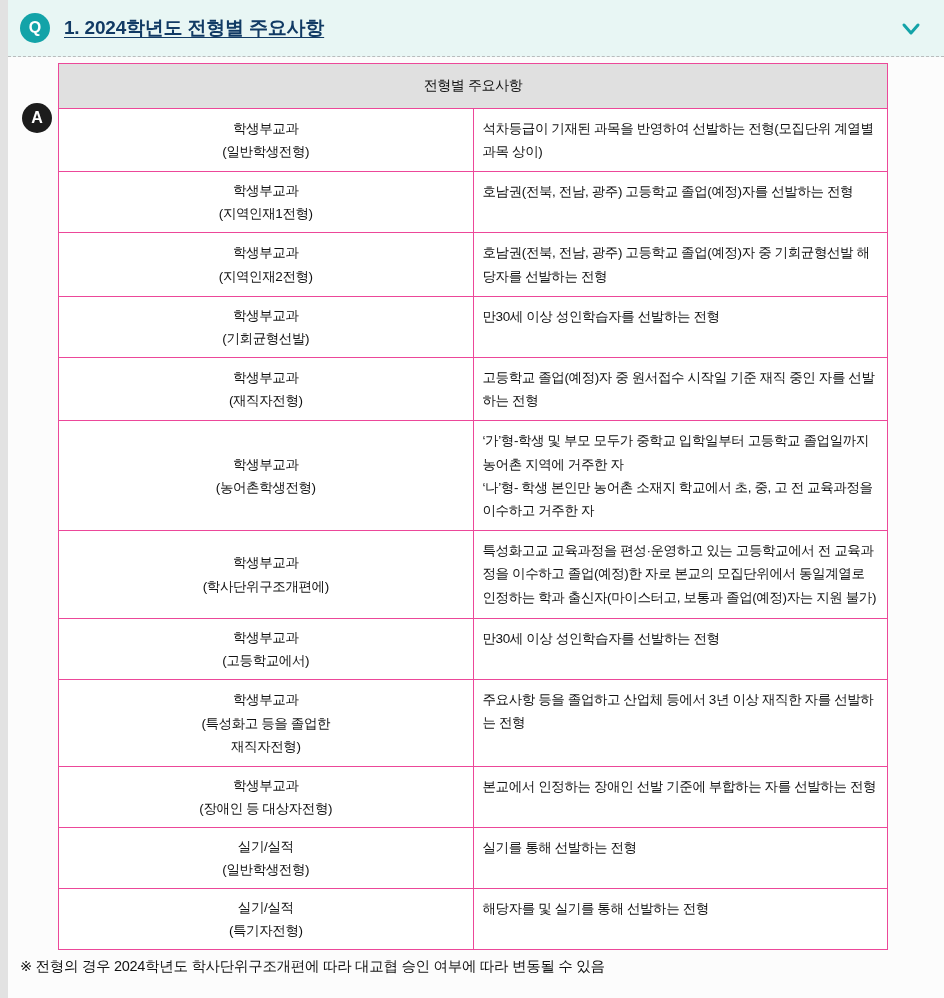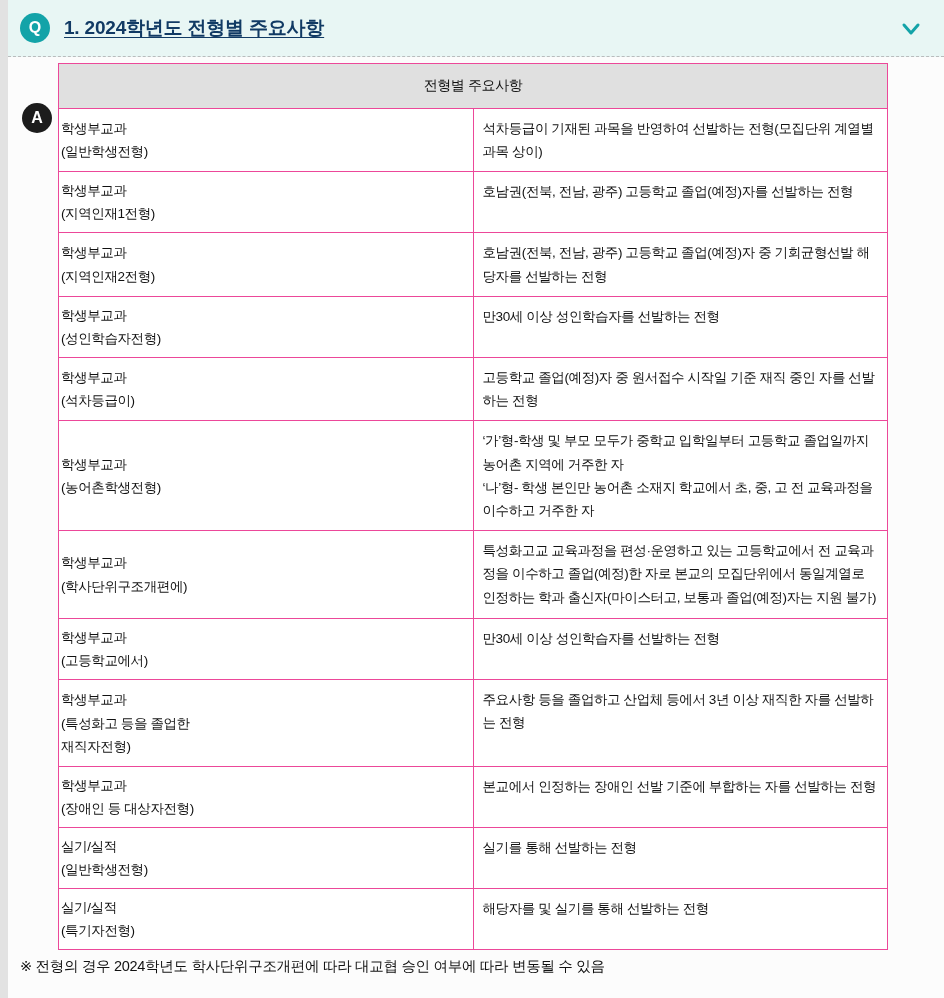--- a/index.html
+++ b/index.html
@@ -133,21 +133,21 @@
   }
   table.jeonhyeong th.table-title {
     background: #e0e0e0;
     text-align: center;
     font-weight: normal;
     height: 42px;
     font-size: 14px;
   }
   td.type-cell {
     width: 182px;
-    text-align: left;
+    text-align: center;
     vertical-align: middle;
     padding: 5px 2px;
     line-height: 1.72;
     margin-top: 31px;
   }
   td.desc-cell {
     vertical-align: top;
     padding: 8px 8px 8px 9px;
     line-height: 1.72;
     text-align: left;
@@ -215,30 +215,30 @@
                 <div>학생부교과</div>
                 <div>(지역인재2전형)</div>
               </td>
               <td class="desc-cell">
                 <p>호남권(전북, 전남, 광주) 고등학교 졸업(예정)자 중 기회균형선발 해당자를 선발하는 전형</p>
               </td>
             </tr>
             <tr style="height: 61px;">
               <td class="type-cell">
                 <div>학생부교과</div>
-                <div>(성인학습자전형)</div>
+                <div>(기회균형선발)</div>
               </td>
               <td class="desc-cell">
                 <p>만30세 이상 성인학습자를 선발하는 전형</p>
               </td>
             </tr>
             <tr style="height: 61px;">
               <td class="type-cell">
                 <div>학생부교과</div>
-                <div>(석차등급이)</div>
+                <div>(재직자전형)</div>
               </td>
               <td class="desc-cell">
                 <p>고등학교 졸업(예정)자 중 원서접수 시작일 기준 재직 중인 자를 선발하는 전형</p>
               </td>
             </tr>
             <tr style="height: 88px;">
               <td class="type-cell">
                 <div>학생부교과</div>
                 <div>(농어촌학생전형)</div>
               </td>

